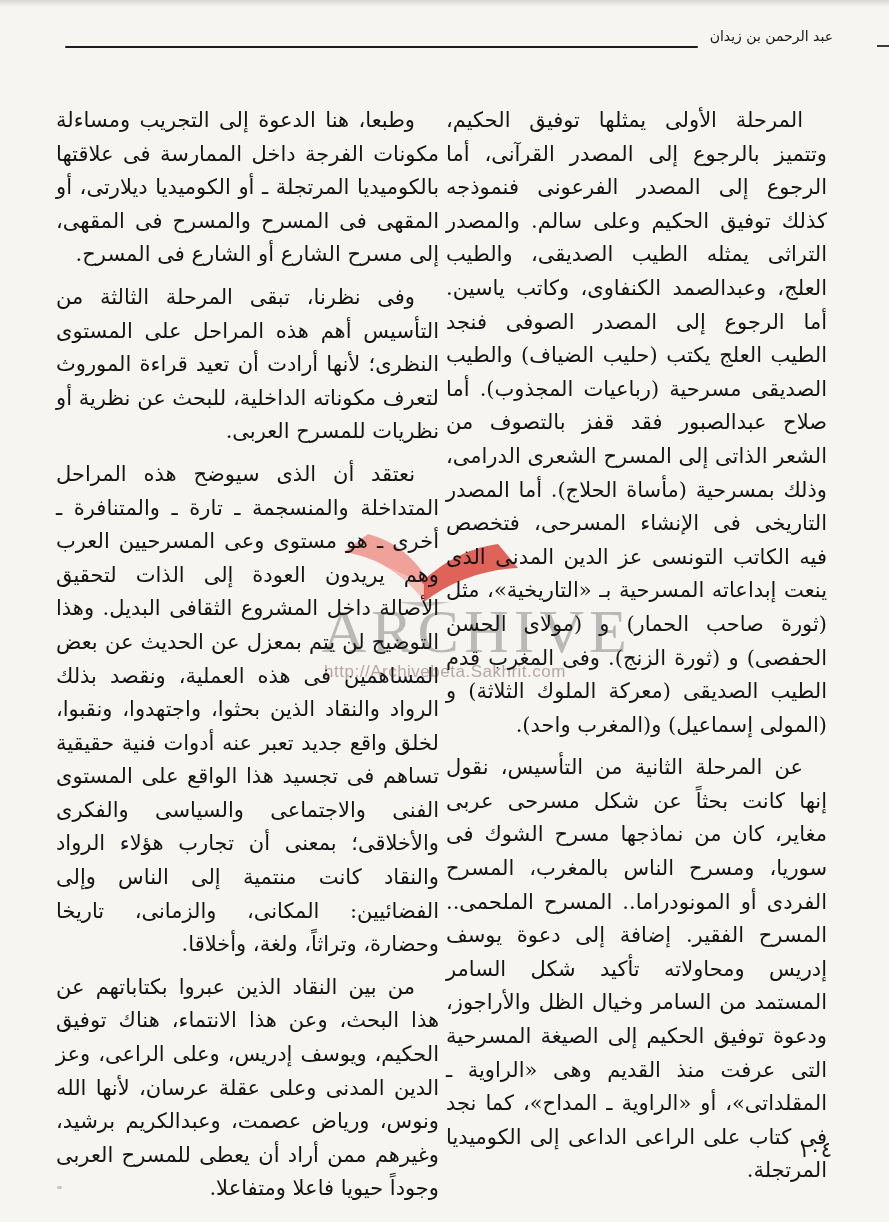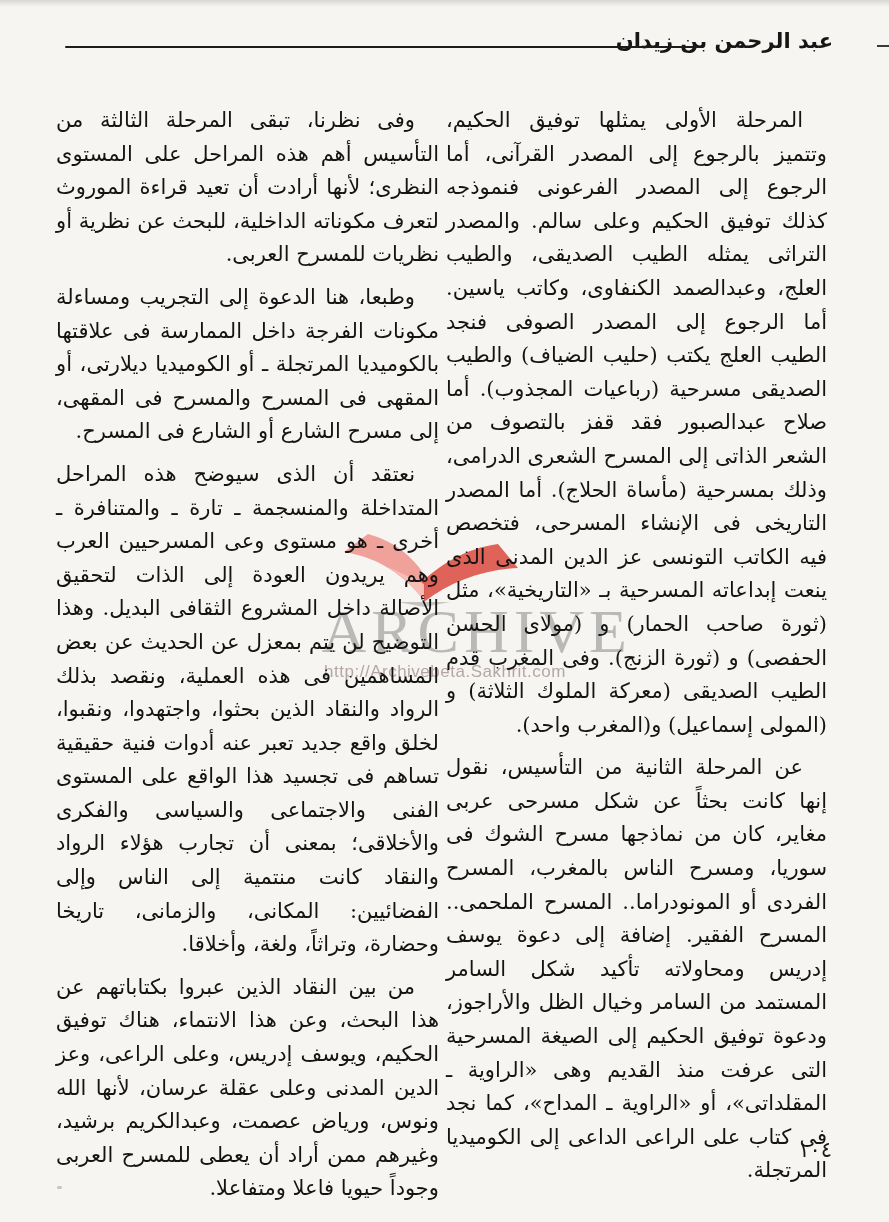--- a/index.html
+++ b/index.html
@@ -10,21 +10,21 @@
     background: #f6f5f2;
     overflow: hidden;
     font-family: "DejaVu Serif", "DejaVu Sans", serif;
   }
   .scan-edge-top {
     position: absolute; left: 0; top: 0; width: 100%; height: 7px;
     background: linear-gradient(to bottom, #d9d7d3, rgba(246,245,242,0));
   }
   .header-author {
     position: absolute; top: 28px; right: 56px;
-    direction: rtl; font-size: 21px; font-weight: bold; color: #161616;
+    direction: rtl; font-size: 14px; font-weight: normal; color: #161616;
     letter-spacing: 0.5px; white-space: nowrap;
   }
   .header-rule {
     position: absolute; left: 65px; top: 46px; width: 633px; height: 2px;
     background: #1c1c1c; border-radius: 1px;
   }
   .header-rule-edge {
     position: absolute; right: 0; top: 45px; width: 12px; height: 2px;
     background: #3a3a3a;
   }
@@ -88,22 +88,22 @@
     <div class="wm-name">ARCHIVE</div>
     <div class="wm-url">http://Archivebeta.Sakhrit.com</div>
   </div>
 
   <div class="column column-right">
     <p>المرحلة الأولى يمثلها توفيق الحكيم، وتتميز بالرجوع إلى المصدر القرآنى، أما الرجوع إلى المصدر الفرعونى فنموذجه كذلك توفيق الحكيم وعلى سالم. والمصدر التراثى يمثله الطيب الصديقى، والطيب العلج، وعبدالصمد الكنفاوى، وكاتب ياسين. أما الرجوع إلى المصدر الصوفى فنجد الطيب العلج يكتب (حليب الضياف) والطيب الصديقى مسرحية (رباعيات المجذوب). أما صلاح عبدالصبور فقد قفز بالتصوف من الشعر الذاتى إلى المسرح الشعرى الدرامى، وذلك بمسرحية (مأساة الحلاج). أما المصدر التاريخى فى الإنشاء المسرحى، فتخصص فيه الكاتب التونسى عز الدين المدنى الذى ينعت إبداعاته المسرحية بـ «التاريخية»، مثل (ثورة صاحب الحمار) و (مولاى الحسن الحفصى) و (ثورة الزنج). وفى المغرب قدم الطيب الصديقى (معركة الملوك الثلاثة) و (المولى إسماعيل) و(المغرب واحد).</p>
     <p>عن المرحلة الثانية من التأسيس، نقول إنها كانت بحثاً عن شكل مسرحى عربى مغاير، كان من نماذجها مسرح الشوك فى سوريا، ومسرح الناس بالمغرب، المسرح الفردى أو المونودراما.. المسرح الملحمى.. المسرح الفقير. إضافة إلى دعوة يوسف إدريس ومحاولاته تأكيد شكل السامر المستمد من السامر وخيال الظل والأراجوز، ودعوة توفيق الحكيم إلى الصيغة المسرحية التى عرفت منذ القديم وهى «الراوية ـ المقلداتى»، أو «الراوية ـ المداح»، كما نجد فى كتاب على الراعى الداعى إلى الكوميديا المرتجلة.</p>
   </div>
 
   <div class="column column-left">
+    <p>وطبعا، هنا الدعوة إلى التجريب ومساءلة مكونات الفرجة داخل الممارسة فى علاقتها بالكوميديا المرتجلة ـ أو الكوميديا ديلارتى، أو المقهى فى المسرح والمسرح فى المقهى، إلى مسرح الشارع أو الشارع فى المسرح.</p>
     <p>وفى نظرنا، تبقى المرحلة الثالثة من التأسيس أهم هذه المراحل على المستوى النظرى؛ لأنها أرادت أن تعيد قراءة الموروث لتعرف مكوناته الداخلية، للبحث عن نظرية أو نظريات للمسرح العربى.</p>
-    <p>وطبعا، هنا الدعوة إلى التجريب ومساءلة مكونات الفرجة داخل الممارسة فى علاقتها بالكوميديا المرتجلة ـ أو الكوميديا ديلارتى، أو المقهى فى المسرح والمسرح فى المقهى، إلى مسرح الشارع أو الشارع فى المسرح.</p>
     <p>نعتقد أن الذى سيوضح هذه المراحل المتداخلة والمنسجمة ـ تارة ـ والمتنافرة ـ أخرى ـ هو مستوى وعى المسرحيين العرب وهم يريدون العودة إلى الذات لتحقيق الأصالة داخل المشروع الثقافى البديل. وهذا التوضيح لن يتم بمعزل عن الحديث عن بعض المساهمين فى هذه العملية، ونقصد بذلك الرواد والنقاد الذين بحثوا، واجتهدوا، ونقبوا، لخلق واقع جديد تعبر عنه أدوات فنية حقيقية تساهم فى تجسيد هذا الواقع على المستوى الفنى والاجتماعى والسياسى والفكرى والأخلاقى؛ بمعنى أن تجارب هؤلاء الرواد والنقاد كانت منتمية إلى الناس وإلى الفضائيين: المكانى، والزمانى، تاريخا وحضارة، وتراثاً، ولغة، وأخلاقا.</p>
     <p>من بين النقاد الذين عبروا بكتاباتهم عن هذا البحث، وعن هذا الانتماء، هناك توفيق الحكيم، ويوسف إدريس، وعلى الراعى، وعز الدين المدنى وعلى عقلة عرسان، لأنها الله ونوس، ورياض عصمت، وعبدالكريم برشيد، وغيرهم ممن أراد أن يعطى للمسرح العربى وجوداً حيويا فاعلا ومتفاعلا.</p>
   </div>
 
   <div class="page-number">١٠٤</div>
 
   <div class="scan-speck"></div>
 
 </div>
 

